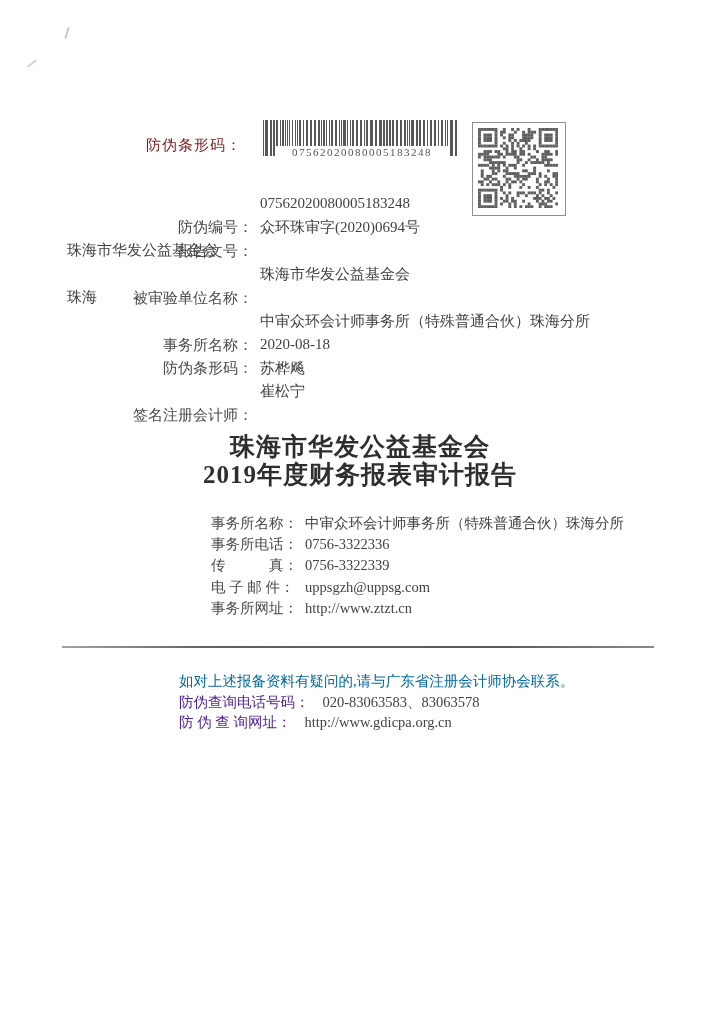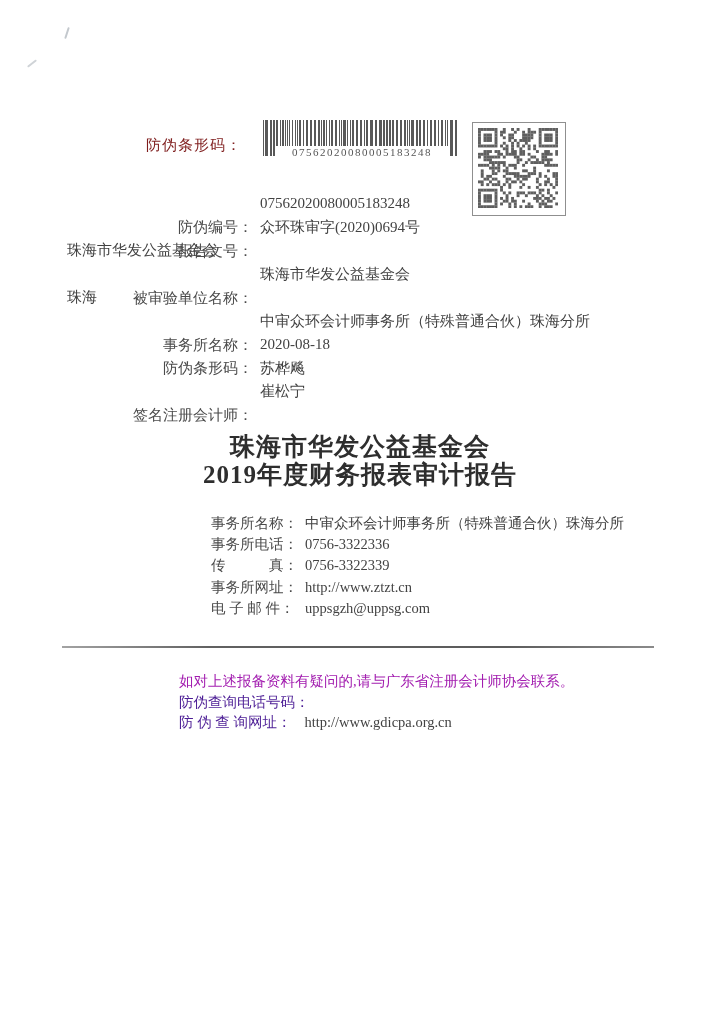--- a/index.html
+++ b/index.html
@@ -64,21 +64,21 @@
   }
 
   .divider {
     position:absolute; left:62px; top:646px; width:592px; height:2px;
     background:linear-gradient(to right,#a3a3a3,#616161 25%,#5c5c5c 75%,#8a8a8a);
   }
 
   
   .footer-block { position:absolute; left:179px; top:671px; width:500px; }
   .footer-line { display:flex; height:20.8px; align-items:center; }
-  .footer-note { font-size:14.5px; color:#a21caf; white-space:pre;font-family:Liberation Serif, serif; }
+  .footer-note { font-size:14.5px; color:#0369a1; white-space:pre;font-family:Liberation Serif, serif; }
   .footer-label { flex:none; font-size:14.5px; color:#4c1d95; white-space:pre; }
   .footer-value { margin-left:13px; font-size:14.5px; color:#424242; white-space:pre; }
 </style>
 </head>
 <body>
 
 <div class="page">
 
   <div class="scan-mark m1"></div>
   <div class="scan-mark m2"></div>
@@ -582,37 +582,38 @@
     </div>
     <div class="contact-row">
       <span class="contact-label">事务所电话：</span>
       <span class="contact-value">0756-3322336</span>
     </div>
     <div class="contact-row">
       <span class="contact-label">传　　　真：</span>
       <span class="contact-value">0756-3322339</span>
     </div>
     <div class="contact-row">
+      <span class="contact-label">电 子 邮 件：</span>
+      <span class="contact-value">uppsgzh@uppsg.com</span>
+    </div>
+    <div class="contact-row">
       <span class="contact-label">事务所网址：</span>
       <span class="contact-value">http://www.ztzt.cn</span>
-    </div>
-    <div class="contact-row">
-      <span class="contact-label">电 子 邮 件：</span>
-      <span class="contact-value">uppsgzh@uppsg.com</span>
     </div>
   </div>
 
   <div class="divider"></div>
 
   <div class="footer-block">
     <div class="footer-line">
       <span class="footer-note">如对上述报备资料有疑问的,请与广东省注册会计师协会联系。</span>
     </div>
     <div class="footer-line">
       <span class="footer-label">防伪查询电话号码：</span>
+      <span class="footer-value">020-83063583、83063578</span>
     </div>
     <div class="footer-line">
       <span class="footer-label">防 伪 查 询网址：</span>
       <span class="footer-value">http://www.gdicpa.org.cn</span>
     </div>
   </div>
 
 </div>
 
 </body></html>

